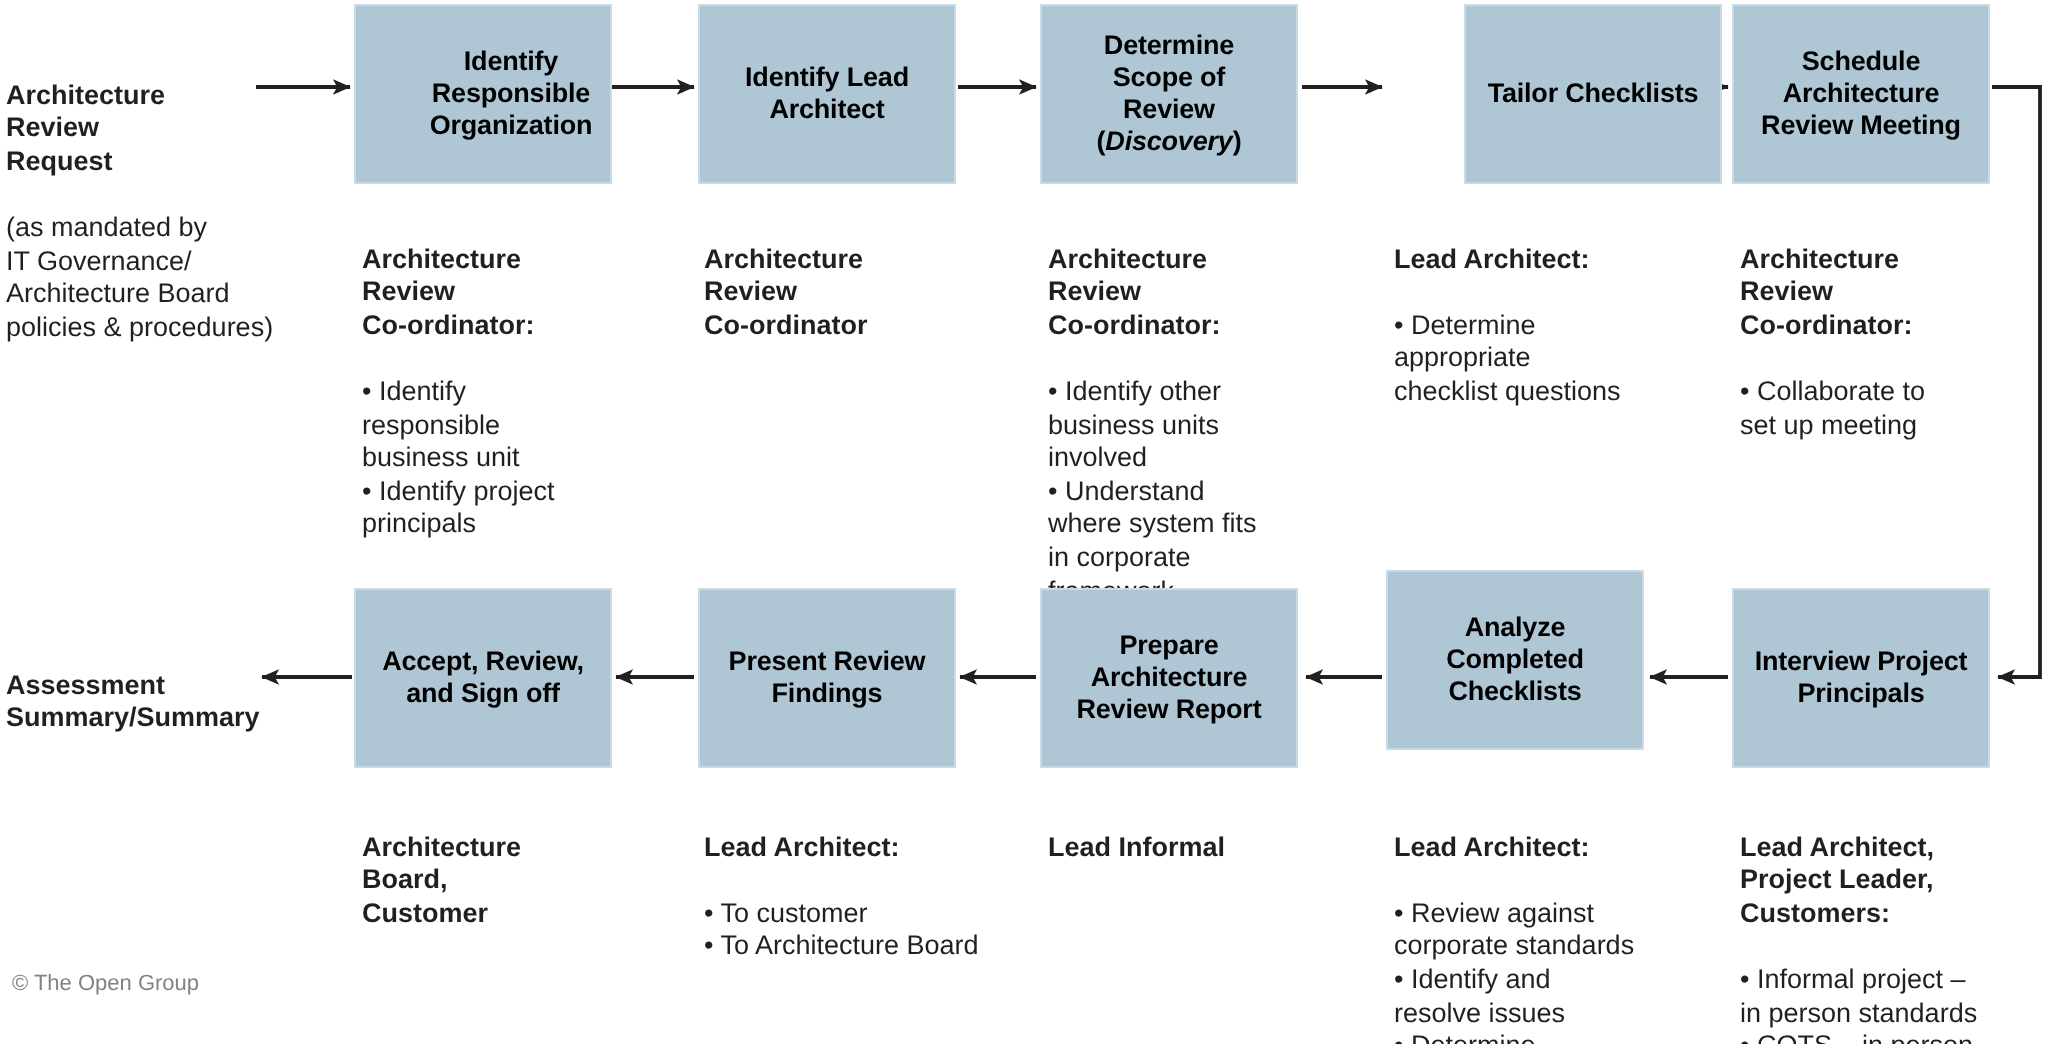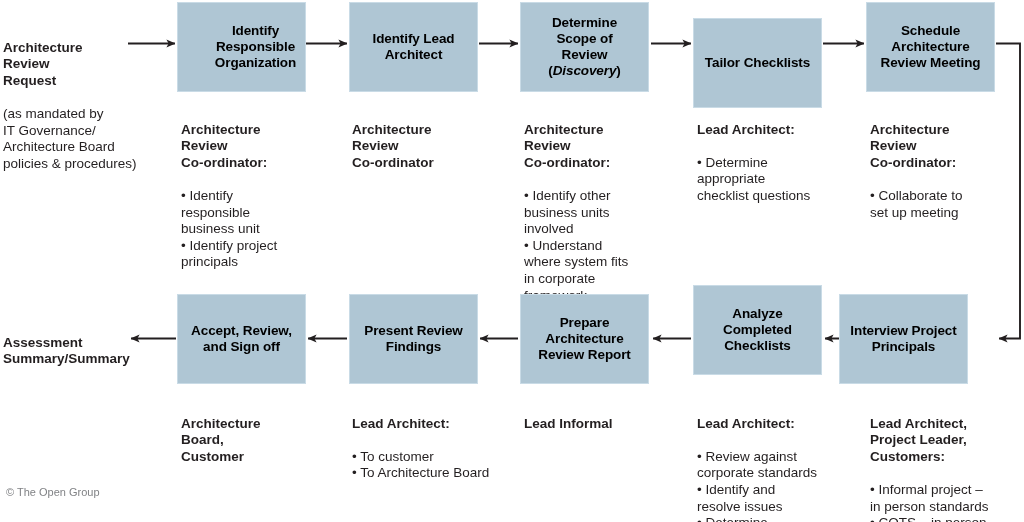--- a/index.html
+++ b/index.html
@@ -137,21 +137,21 @@
 Organization</span>
   </div>
   <div class="pbox" style="left:349px; top:2px;">
     <span class="bt">Identify
 Lead
 Architect</span>
   </div>
   <div class="pbox" style="left:520px; top:2px;">
     <span class="bt">Determine<br>Scope of<br>Review<br>(<em>Discovery</em>)</span>
   </div>
-  <div class="pbox" style="left:693px; top:2px;margin-top:16px;">
+  <div class="pbox" style="left:732px; top:2px;">
     <span class="bt">Tailor
 Checklists</span>
   </div>
   <div class="pbox" style="left:866px; top:2px;justify-content:center;">
     <span class="bt">Schedule
 Architecture
 Review
 Meeting</span>
   </div>
 
@@ -210,21 +210,21 @@
     <span class="bt">Prepare
 Architecture
 Review
 Report</span>
   </div>
   <div class="pbox" style="left:693px; top:285px;">
     <span class="bt">Analyze
 Completed
 Checklists</span>
   </div>
-  <div class="pbox" style="left:839px; top:294px;">
+  <div class="pbox" style="left:866px; top:294px;">
     <span class="bt">Interview
 Project
 Principals</span>
   </div>
 
   <div class="note" style="left:181px; top:399px; width:165px;">
     <span class="hd">Architecture
 Board,
 Customer</span>
     <span class="bd"></span>

